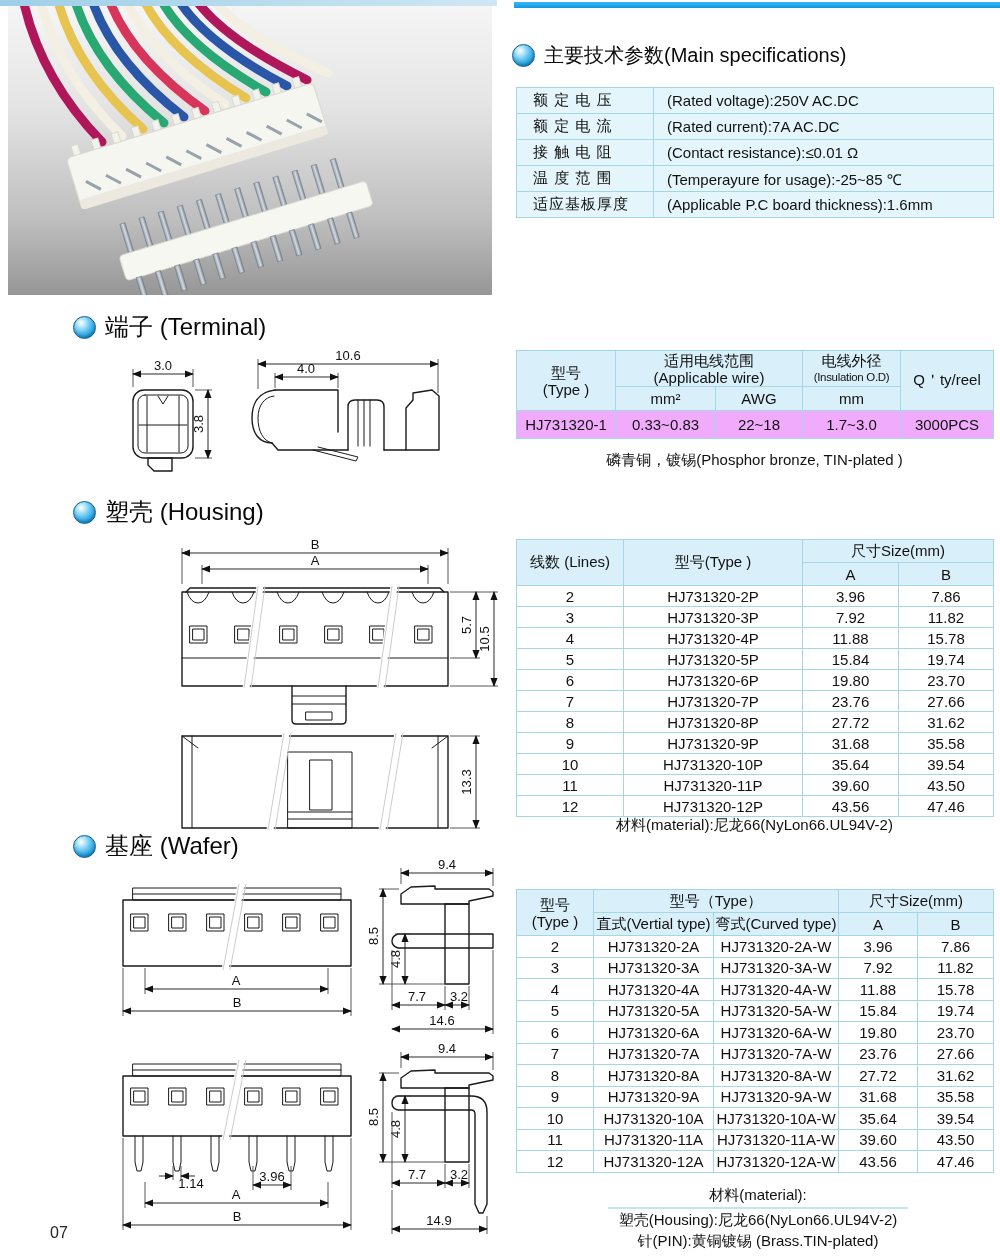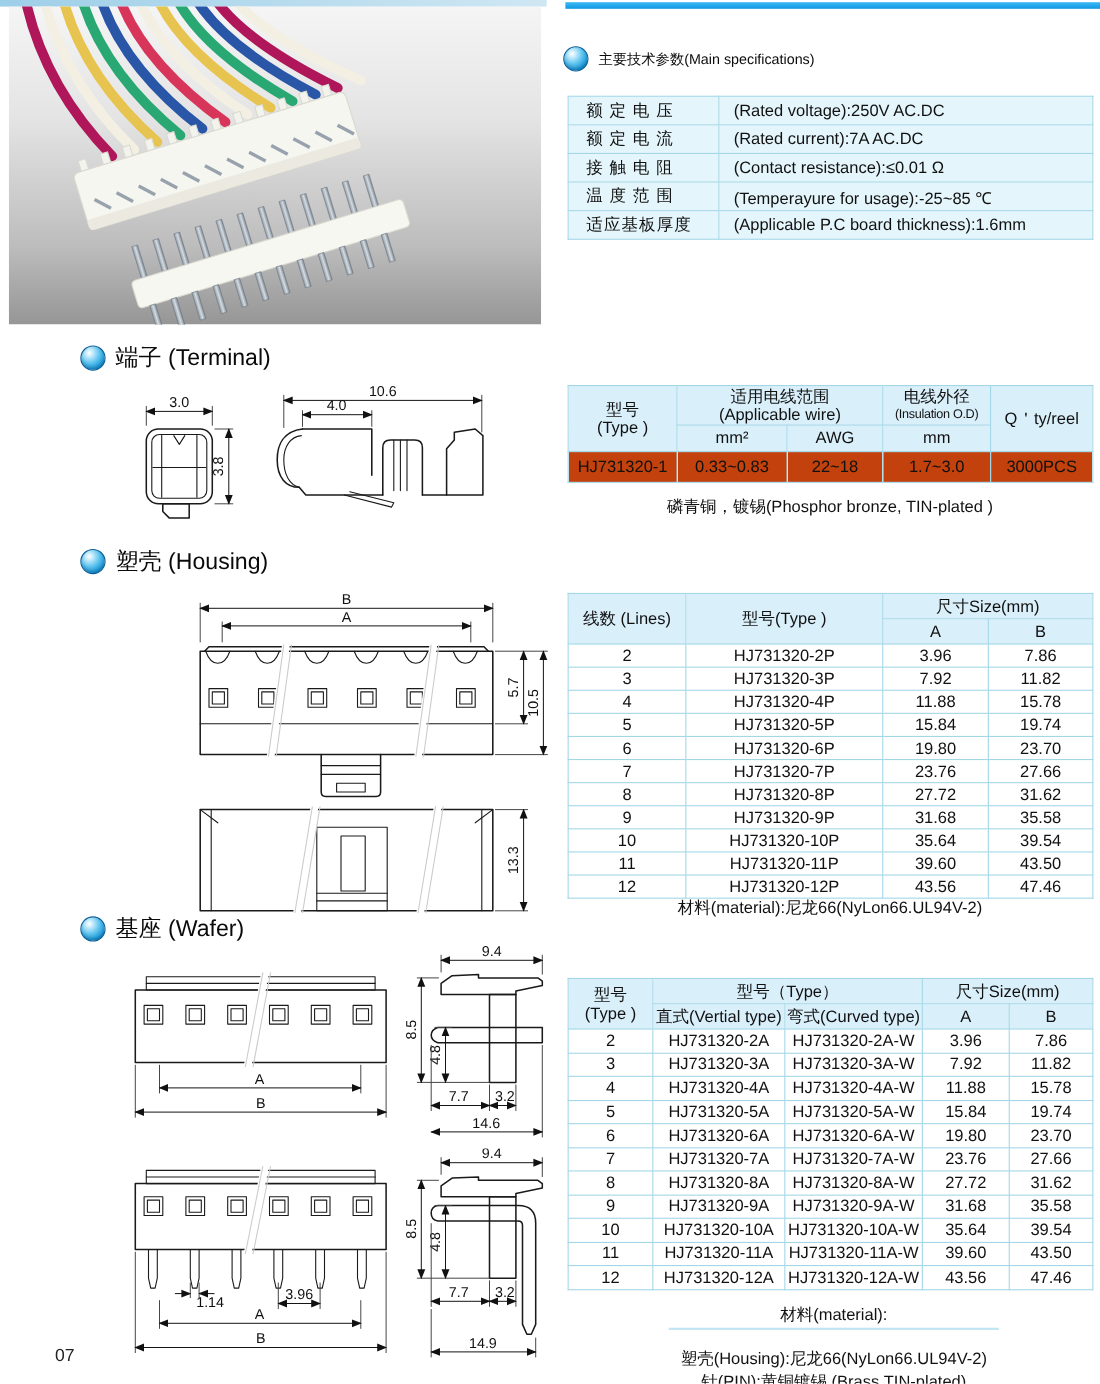--- a/index.html
+++ b/index.html
@@ -8,50 +8,50 @@
   .abs{position:absolute}
 
   
   .bar-left{left:0;top:0;width:497px;height:6px;background:linear-gradient(90deg,#9ecfe8,#cfe7f3)}
   .bar-right{left:514px;top:2px;width:486px;height:6px;background:linear-gradient(180deg,#3cb9f5,#0f97e2)}
 
   
   .photo{left:8px;top:6px;width:484px;height:289px}
 
   
-  .sec{position:absolute;display:flex;align-items:center;gap:9px;font-size:21px;color:#0a0a0a;white-space:nowrap}
-  .sec.main{font-size:13px}
+  .sec{position:absolute;display:flex;align-items:center;gap:9px;font-size:24px;color:#0a0a0a;white-space:nowrap}
+  .sec.main{font-size:20px}
   .orb{width:21px;height:21px;border-radius:50%;flex:0 0 21px;
        background:radial-gradient(circle at 34% 28%, #ffffff 0%, #bfe9fb 18%, #5fc4ef 45%, #1796d6 75%, #0b6cad 100%);
        border:1px solid #0d5e97;box-shadow:inset 0 -2px 3px rgba(0,40,80,.25)}
 
   
   table.tbl{border-collapse:collapse;table-layout:fixed;position:absolute}
   table.tbl th,table.tbl td{border:1px solid #a3d7e8;font-weight:normal;text-align:center;
        padding:0;overflow:hidden;white-space:nowrap;font-size:15px;color:#111}
   .spec-tbl td{height:25px;background:#e4f5fb}
   .spec-tbl td.lab{text-align:left;padding-left:16px;letter-spacing:1px}
   .spec-tbl td.val{text-align:left;padding-left:13px}
   .hdr{background:#d9effa}
   .twoline div{line-height:17px}
   .small-sub{font-size:11.5px;letter-spacing:-0.3px}
   .term-tbl tr.r1 th{height:35px}
   .term-tbl tr.r2 th{height:23px}
-  .term-tbl tr.body td{height:27px;background:#c2410c}
+  .term-tbl tr.body td{height:27px;background:#f0abfc}
   .hw-tbl tr.hrow th{height:22px}
   .hw-tbl td{height:20px;background:#fff}
   .wf-tbl tr.hrow th{height:22px}
   .wf-tbl td{height:20.5px;background:#fff}
 
   
   .mnote{position:absolute;text-align:center;font-size:15px;color:#111}
   .mnote .ttl{display:inline-block;padding:0 12px 2px;border-bottom:2px solid #bfe6f2}
   .mnote .val{margin-top:5px}
   .wmat{position:absolute;width:300px;font-size:15px;color:#111}
-  .wmat .ttl{text-align:center;border-bottom:2px solid #bfe6f2;padding-bottom:2px;margin-bottom:16px}
+  .wmat .ttl{text-align:center;border-bottom:2px solid #bfe6f2;padding-bottom:2px;margin-bottom:0}
   .wmat .ln{text-align:center;line-height:21px}
 
   .pgnum{position:absolute;left:50px;top:1224px;font-size:16px;color:#222}
 
   
   svg text{font-family:"Liberation Sans",sans-serif;font-size:13px;fill:#111;text-anchor:middle}
   .oln{fill:none;stroke:#1a1a1a;stroke-width:1.4;stroke-linejoin:round;stroke-linecap:round}
   .thin{stroke-width:1}
   .ext{stroke:#444;stroke-width:0.9;fill:none}
   .dim{stroke:#111;stroke-width:0.9;fill:none}

